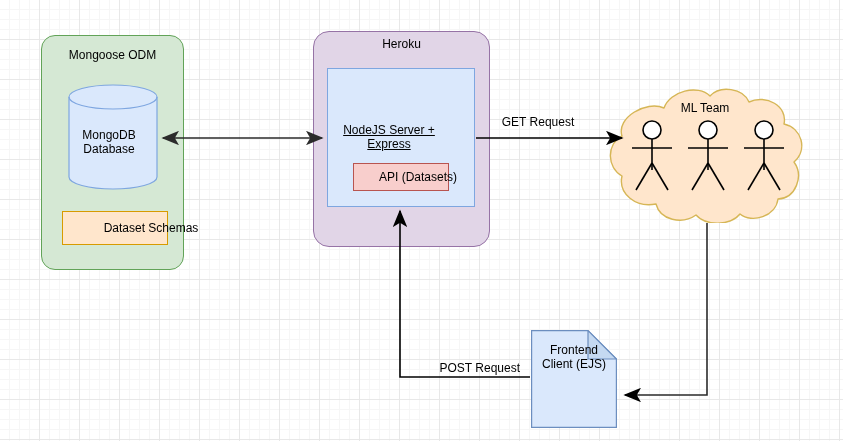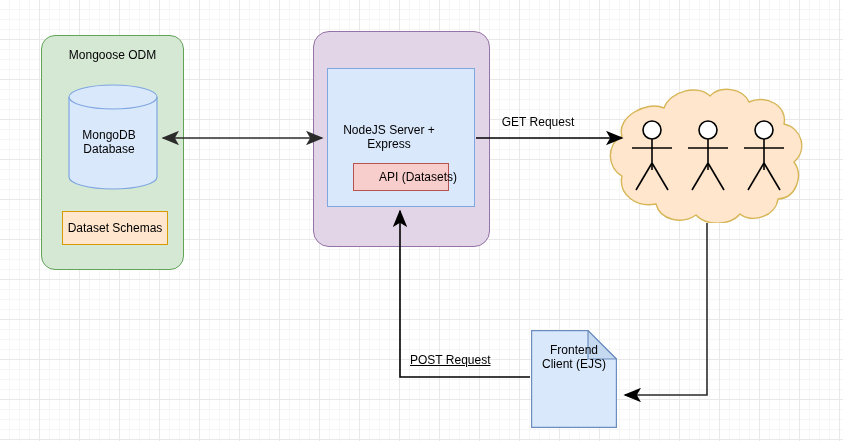--- a/index.html
+++ b/index.html
@@ -78,20 +78,21 @@
     top: 211px;
     width: 106px;
     height: 34px;
     background: #ffe6cc;
     border: 1px solid #d79b00;
   }
   #dataset-schemas-label {
     left: 62px;
     top: 221px;
     width: 106px;
+    padding-left: 36px;
   }
 
   
   #heroku-container {
     left: 313px;
     top: 31px;
     width: 177px;
     height: 216px;
     background: #e1d5e7;
     border: 1px solid #9673a6;
@@ -109,20 +110,21 @@
     top: 68px;
     width: 148px;
     height: 139px;
     background: #dae8fc;
     border: 1px solid #7ea6e0;
   }
   #nodejs-label {
     left: 327px;
     top: 123px;
     width: 124px;
+    text-decoration: underline;
   }
 
   
   #api-box {
     left: 353px;
     top: 163px;
     width: 96px;
     height: 28px;
     background: #f8cecc;
     border: 1px solid #b85450;
@@ -167,24 +169,23 @@
 
   
   #get-request-label {
     left: 488px;
     top: 115px;
     width: 100px;
     text-align: center;
   }
   #post-request-label {
     left: 410px;
-    top: 353px;
+    top: 361px;
     width: 110px;
-    text-align: left;
-    text-decoration: underline;
+    text-align: right;
   }
 </style>
 </head>
 <body>
 
 <div id="canvas">
 
   <div class="node" id="mongoose-container"></div>
   <div class="lbl" id="mongoose-title">Mongoose ODM</div>
 
@@ -192,36 +193,38 @@
     <path d="M1,13 A44,12 0 0,1 89,13 L89,93 A44,12 0 0,1 1,93 Z" fill="#dae8fc" stroke="#7ea6e0" stroke-width="1.2"></path>
     <path d="M1,13 A44,12 0 0,0 89,13" fill="none" stroke="#7ea6e0" stroke-width="1.2"></path>
   </svg>
   <div class="lbl" id="mongo-label">MongoDB
 Database</div>
 
   <div class="node" id="dataset-schemas-box"></div>
   <div class="lbl" id="dataset-schemas-label">Dataset Schemas</div>
 
   <div class="node" id="heroku-container"></div>
+  <div class="lbl" id="heroku-title">Heroku</div>
 
   <div class="node" id="nodejs-box"></div>
   <div class="lbl" id="nodejs-label">NodeJS Server +
 Express</div>
 
   <div class="node" id="api-box"></div>
   <div class="lbl" id="api-label">API (Datasets)</div>
 
   <svg class="node" id="ml-cloud" viewBox="0 0 198 135">
     <path d="M56,20 C62,3 90,-4 102,8 C112,-3 135,0 141,14
              C158,6 180,18 176,36 C194,40 200,62 186,74
              C196,88 188,110 170,111 C168,128 144,136 132,126
              C122,138 98,138 88,127 C74,137 52,132 48,116
              C28,120 10,106 14,88 C-1,80 -2,56 14,48
              C8,30 38,12 56,20 Z" fill="#ffe6cc" stroke="#d6b656" stroke-width="1.4" stroke-linejoin="round"></path>
   </svg>
+  <div class="lbl" id="ml-team-title">ML Team</div>
 
   <svg class="node" id="ml-people" viewBox="0 0 160 80">
     <g fill="none" stroke="#000000" stroke-width="1.6">
 
       <circle cx="24" cy="12" r="9" fill="#ffffff"></circle>
       <line x1="24" y1="21" x2="24" y2="52"></line>
       <line x1="4" y1="30" x2="44" y2="30"></line>
       <line x1="24" y1="45" x2="8" y2="72"></line>
       <line x1="24" y1="45" x2="40" y2="72"></line>
 

